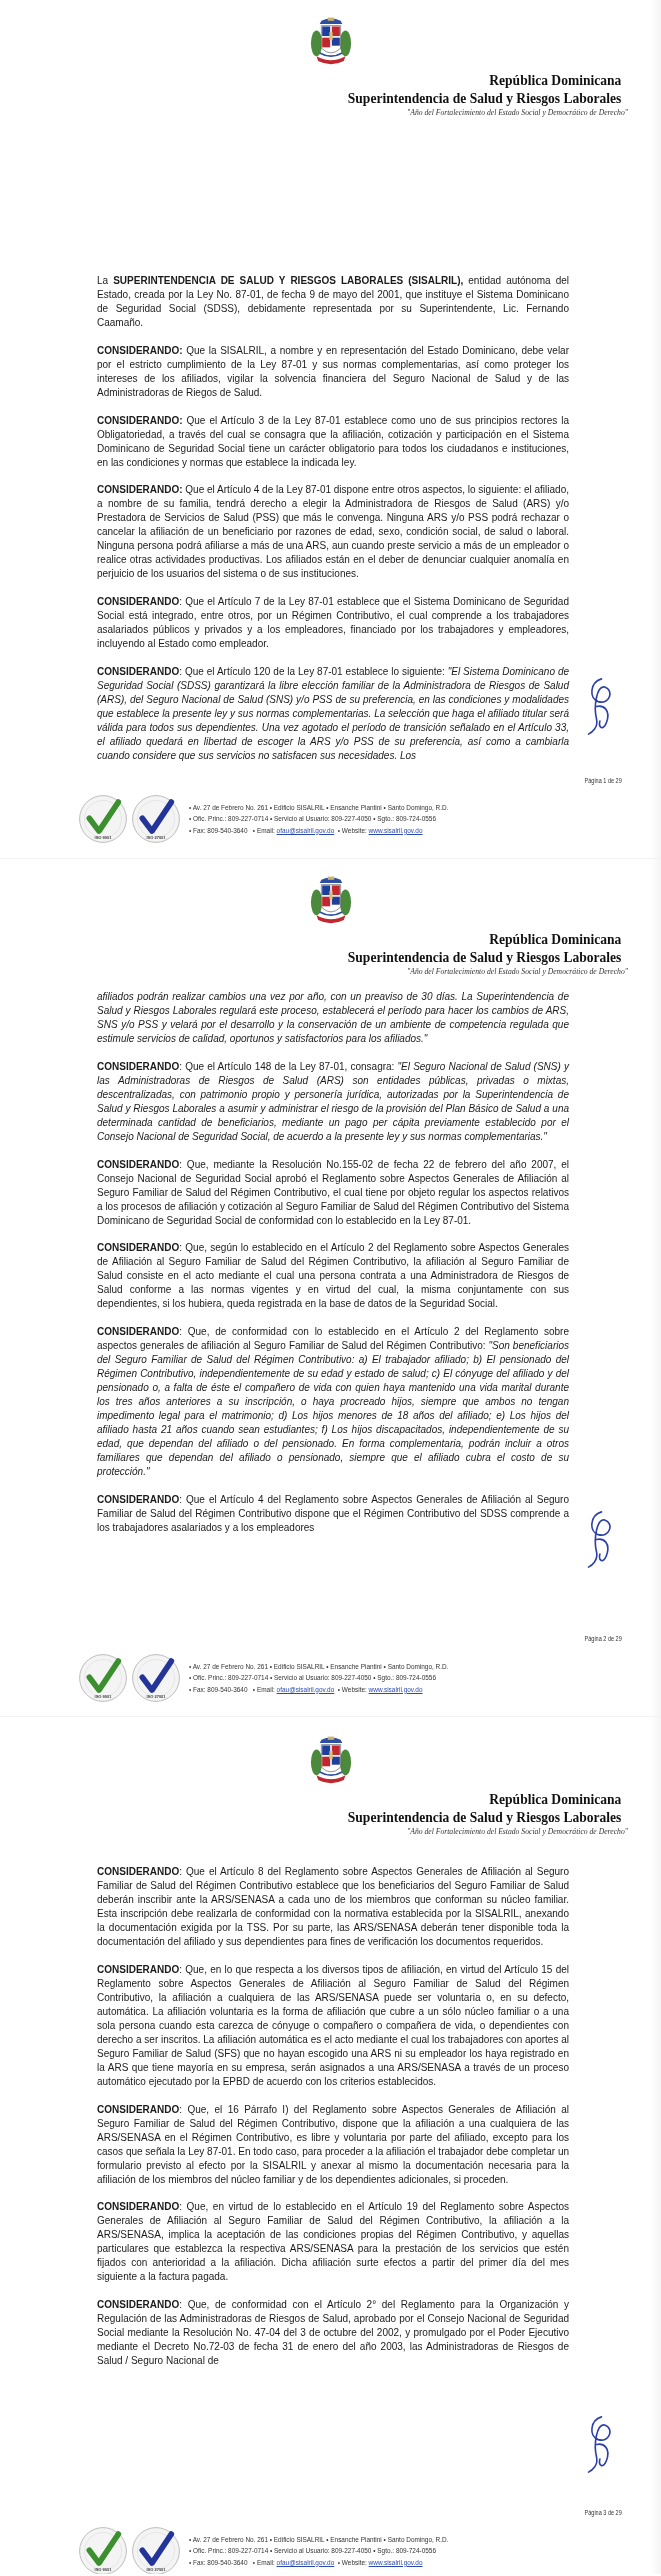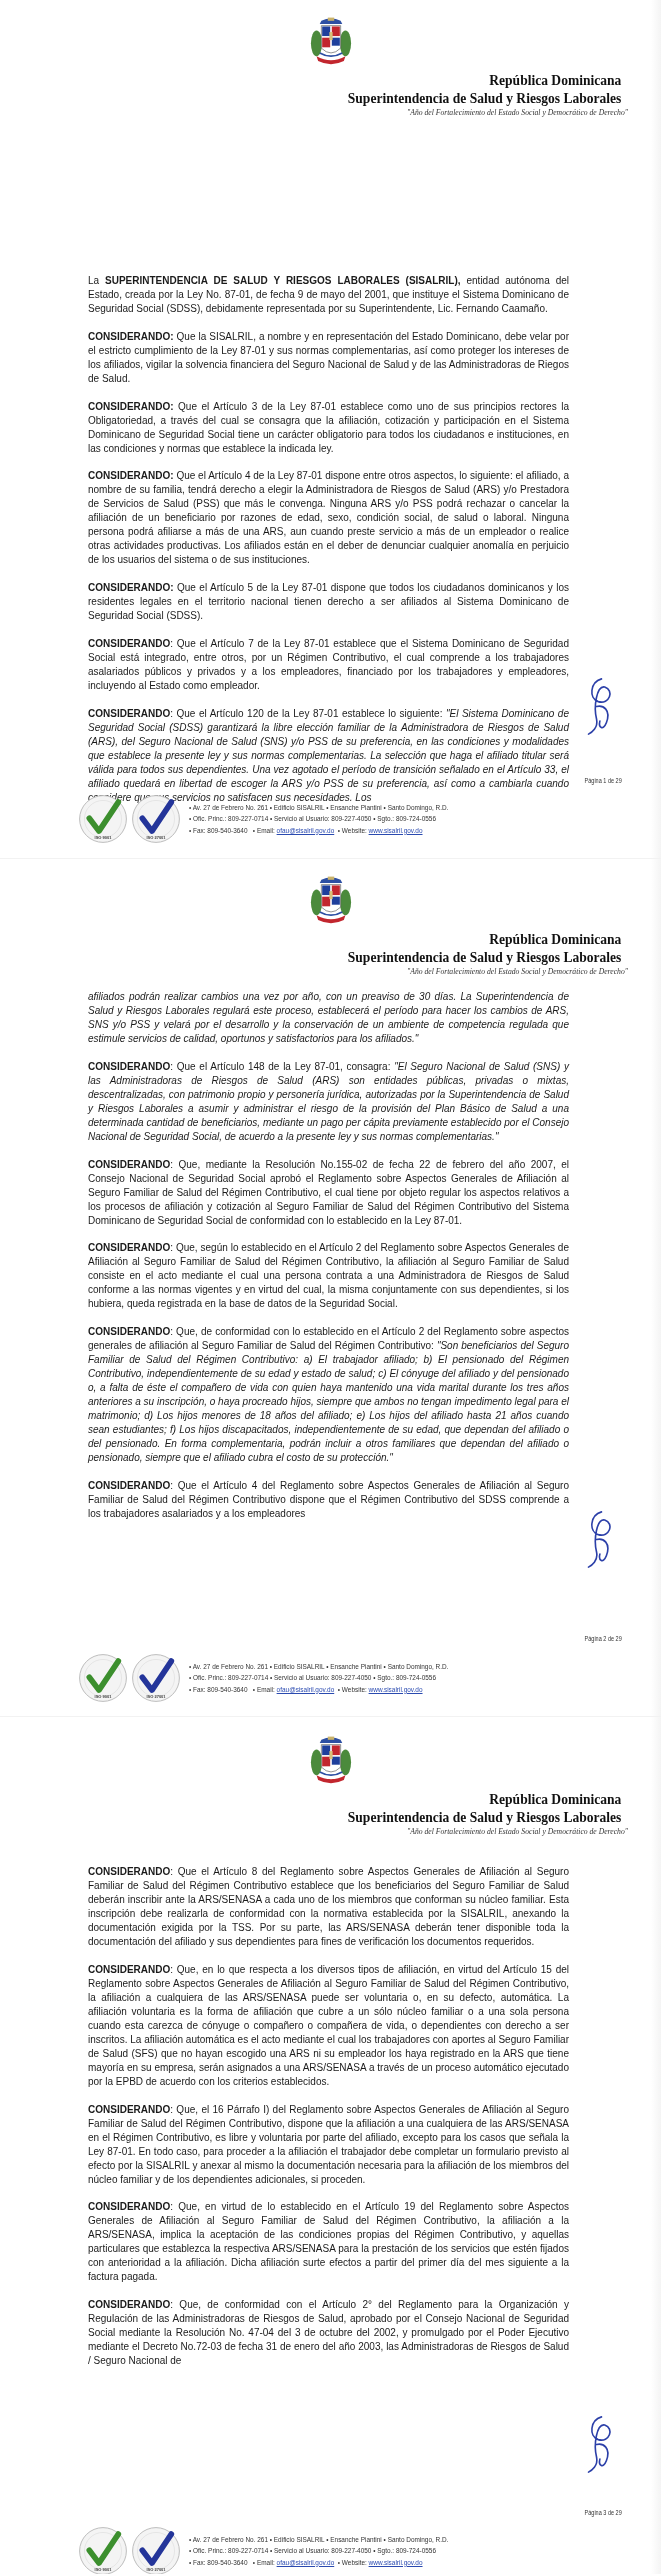--- a/index.html
+++ b/index.html
@@ -9,21 +9,21 @@
   .page + .page { border-top: 0.8px solid #f2f2f2; }
   .page-edge { position: absolute; right: 0; top: 0; width: 9.7px; height: 100%; background: linear-gradient(to right, #fff, #f4f4f4); }
   .header { text-align: right; }
   .crest { display: block; margin: 0 auto; width: 42px; height: 53px; }
   .hdr-country { font-family: "Liberation Serif", serif; font-weight: bold; font-size: 15.4px; transform: scaleX(0.88); color: #111; line-height: 18px; margin-top: 2.4px; }
   .hdr-agency { font-family: "Liberation Serif", serif; font-weight: bold; font-size: 15.4px; transform: scaleX(0.88); color: #111; line-height: 18px; }
   .hdr-motto { font-family: "Liberation Serif", serif; font-style: italic; font-size: 8.5px; transform: scaleX(0.9); color: #333; line-height: 11.3px; }
   .res-title { text-align: center; font-weight: bold; font-size: 10px; margin-top: 14.6px; transform: scaleX(0.9); line-height: 12px; }
   .res-sub { text-align: center; font-weight: bold; font-size: 10px; color: #2b3f9a; transform: scaleX(0.9); line-height: 12px; }
   .body-text { position: absolute; left: 88px; width: 481px; font-size: 10px; line-height: 14px; text-align: justify; color: #1b1b1b; }
-  .body-text p { margin-bottom: 13.8px; }
+  .body-text p { margin-bottom: 13.8px; margin-left: 9px; }
   .body-text b { font-weight: bold; }
   .body-text i { font-style: italic; }
   .pageno { position: absolute; right: 39px; font-size: 6.5px; color: #333; transform: scaleX(0.85); transform-origin: right; }
   .footer { position: absolute; left: 78px; display: flex; align-items: center; }
   .seal { width: 50px; height: 50px; margin-right: 3.2px; }
   .footer-lines { font-size: 7px; line-height: 11.3px; color: #333; margin-left: 4.9px; transform: scaleX(0.92); transform-origin: left; white-space: nowrap; }
   .footer-lines a { color: #2a4ab0; text-decoration: underline; }
   .bullet { color: #444; }
   .signature { position: absolute; width: 39px; height: 65px; }
 </style>
@@ -50,21 +50,20 @@
       </svg>
       <div class="hdr-country">República Dominicana</div>
       <div class="hdr-agency">Superintendencia de Salud y Riesgos Laborales</div>
       <div class="hdr-motto">"Año del Fortalecimiento del Estado Social y Democrático de Derecho"</div>
     </div>
     <div class="body-text" style="top: 274px;">
         <p><span>La </span><b>SUPERINTENDENCIA DE SALUD Y RIESGOS LABORALES (SISALRIL),</b><span> entidad autónoma del Estado, creada por la Ley No. 87-01, de fecha 9 de mayo del 2001, que instituye el Sistema Dominicano de Seguridad Social (SDSS), debidamente representada por su Superintendente, Lic. Fernando Caamaño.</span></p>
         <p><b>CONSIDERANDO:</b><span> Que la SISALRIL, a nombre y en representación del Estado Dominicano, debe velar por el estricto cumplimiento de la Ley 87-01 y sus normas complementarias, así como proteger los intereses de los afiliados, vigilar la solvencia financiera del Seguro Nacional de Salud y de las Administradoras de Riegos de Salud.</span></p>
         <p><b>CONSIDERANDO:</b><span> Que el Artículo 3 de la Ley 87-01 establece como uno de sus principios rectores la Obligatoriedad, a través del cual se consagra que la afiliación, cotización y participación en el Sistema Dominicano de Seguridad Social tiene un carácter obligatorio para todos los ciudadanos e instituciones, en las condiciones y normas que establece la indicada ley.</span></p>
         <p><b>CONSIDERANDO:</b><span> Que el Artículo 4 de la Ley 87-01 dispone entre otros aspectos, lo siguiente: el afiliado, a nombre de su familia, tendrá derecho a elegir la Administradora de Riesgos de Salud (ARS) y/o Prestadora de Servicios de Salud (PSS) que más le convenga. Ninguna ARS y/o PSS podrá rechazar o cancelar la afiliación de un beneficiario por razones de edad, sexo, condición social, de salud o laboral. Ninguna persona podrá afiliarse a más de una ARS, aun cuando preste servicio a más de un empleador o realice otras actividades productivas. Los afiliados están en el deber de denunciar cualquier anomalía en perjuicio de los usuarios del sistema o de sus instituciones.</span></p>
-        <p><b>CONSIDERANDO:</b><span> Que el Artículo 5 de la Ley 87-01 dispone que todos los ciudadanos dominicanos y los residentes legales en el territorio nacional tienen derecho a ser afiliados al Sistema Dominicano de Seguridad Social (SDSS).</span></p>
         <p><b>CONSIDERANDO</b><span>: Que el Artículo 7 de la Ley 87-01 establece que el Sistema Dominicano de Seguridad Social está integrado, entre otros, por un Régimen Contributivo, el cual comprende a los trabajadores asalariados públicos y privados y a los empleadores, financiado por los trabajadores y empleadores, incluyendo al Estado como empleador.</span></p>
         <p><b>CONSIDERANDO</b><span>: Que el Artículo 120 de la Ley 87-01 establece lo siguiente: </span><i>"El Sistema Dominicano de Seguridad Social (SDSS) garantizará la libre elección familiar de la Administradora de Riesgos de Salud (ARS), del Seguro Nacional de Salud (SNS) y/o PSS de su preferencia, en las condiciones y modalidades que establece la presente ley y sus normas complementarias. La selección que haga el afiliado titular será válida para todos sus dependientes. Una vez agotado el período de transición señalado en el Artículo 33, el afiliado quedará en libertad de escoger la ARS y/o PSS de su preferencia, así como a cambiarla cuando considere que sus servicios no satisfacen sus necesidades. Los</i></p>
       </div>
     <div class="signature" style="top: 674px; left: 582px;">
       <svg width="39" height="65" viewBox="0 0 48 80">
         <path d="M24 6 C10 10 8 30 20 34 C34 38 40 20 28 16 C18 14 14 40 18 56 C20 66 12 72 8 74 M18 40 C26 38 36 44 30 60 C26 70 20 66 22 58" stroke="#2b3fa8" stroke-width="2" fill="none" stroke-linecap="round"></path>
       </svg>
     </div>
     <div class="pageno" style="top: 777px;">Página 1 de 29</div>
     <div class="footer" style="top: 794px;">

